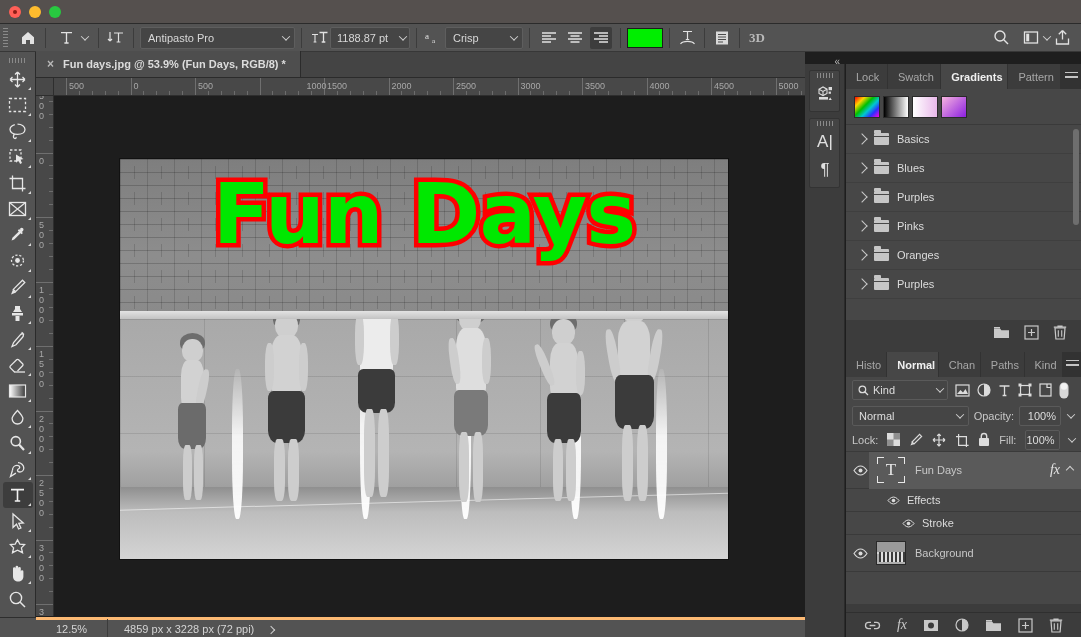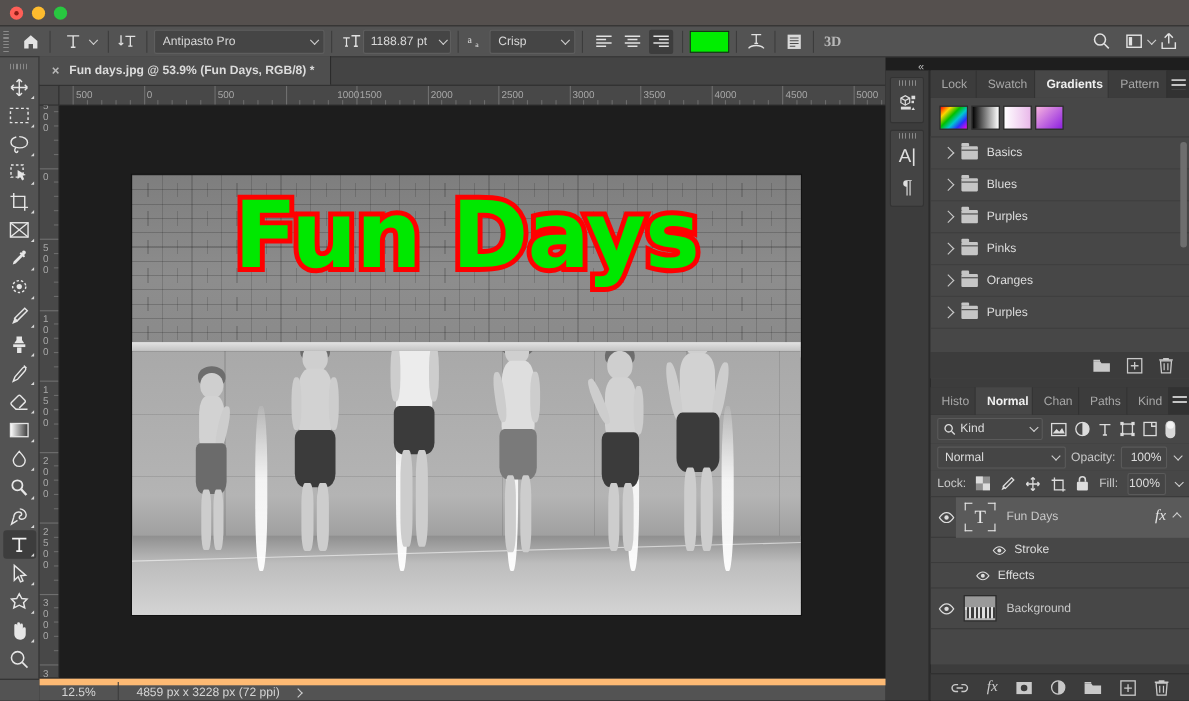--- a/index.html
+++ b/index.html
@@ -242,21 +242,21 @@
     background:repeating-linear-gradient(to right,#3c3c3c 0 2px,#e0e0e0 2px 4px);}
   .fx-label { margin-left:auto; display:flex; align-items:center; gap:7px; padding-right:8px; }
   .sub-row { height:23px; display:flex; align-items:center; gap:7px; color:#dcdcdc; font-size:11px;
              border-bottom:1px solid #3a3a3a; background:#474747;}
   .lpanel-footer { position:absolute; left:0; bottom:0; width:235px; height:25px; background:#3c3c3c;
                    display:flex; align-items:center; justify-content:center; gap:16px; border-top:1px solid #2f2f2f; }
 
   
   .statusbar {
     position:absolute; left:36px; bottom:0; width:769px; height:20px;
-    background:#535353; border-top:6px solid #fdba74; display:flex; align-items:center;
+    background:#535353; border-top:3px solid #fdba74; display:flex; align-items:center;
     font-size:11px; color:#d4d4d4;
   }
   .st-zoom { width:72px; text-align:center; border-right:1px solid #3c3c3c; height:20px; line-height:20px; }
   .st-info { padding-left:16px; display:flex; align-items:flex-end; gap:14px; }
   .st-arrow::after{content:"";display:inline-block;width:5px;height:5px;border-right:1.3px solid #cfcfcf;border-top:1.3px solid #cfcfcf;transform:rotate(45deg);}
   .sb-corner{position:absolute;left:0;bottom:0;width:36px;height:20px;background:#535353;border-top:1px solid #2e2e2e;}
 
   svg { display:block; }
 </style>
 </head>
@@ -1056,40 +1056,40 @@
             T
           </div>
           <span>Fun Days</span>
           <div class="fx-label">
             <span style="font-family:'Liberation Serif',serif;font-style:italic;font-size:14px;color:#e4e4e4;">fx</span>
             <span style="transform:rotate(-135deg);display:inline-block;width:6px;height:6px;border-right:1.3px solid #cfcfcf;border-bottom:1.3px solid #cfcfcf;"></span>
           </div>
         </div>
       </div>
 
+      <div class="sub-row" style="padding-left:41px;">
+        <span>
+          <svg width="13" height="9" viewBox="0 0 13 9">
+              <path d="M6.5 1C9.5 1 12 4.5 12 4.5S9.5 8 6.5 8 1 4.5 1 4.5 3.5 1 6.5 1z" fill="none" stroke="#dcdcdc" stroke-width="1"></path>
+              <circle cx="6.5" cy="4.5" r="1.8" fill="#dcdcdc"></circle>
+            </svg>
+        </span>
+        <span>Effects</span>
+      </div>
+
       <div class="sub-row" style="padding-left:56px;">
         <span>
           <svg width="13" height="9" viewBox="0 0 13 9">
               <path d="M6.5 1C9.5 1 12 4.5 12 4.5S9.5 8 6.5 8 1 4.5 1 4.5 3.5 1 6.5 1z" fill="none" stroke="#dcdcdc" stroke-width="1"></path>
               <circle cx="6.5" cy="4.5" r="1.8" fill="#dcdcdc"></circle>
             </svg>
         </span>
         <span>Stroke</span>
       </div>
 
-      <div class="sub-row" style="padding-left:41px;">
-        <span>
-          <svg width="13" height="9" viewBox="0 0 13 9">
-              <path d="M6.5 1C9.5 1 12 4.5 12 4.5S9.5 8 6.5 8 1 4.5 1 4.5 3.5 1 6.5 1z" fill="none" stroke="#dcdcdc" stroke-width="1"></path>
-              <circle cx="6.5" cy="4.5" r="1.8" fill="#dcdcdc"></circle>
-            </svg>
-        </span>
-        <span>Effects</span>
-      </div>
-
       <div class="layer">
         <div class="eye">
           <svg width="15" height="11" viewBox="0 0 15 11">
               <path d="M7.5 1C11 1 14 5.5 14 5.5S11 10 7.5 10 1 5.5 1 5.5 4 1 7.5 1z" fill="none" stroke="#dcdcdc" stroke-width="1.1"></path>
               <circle cx="7.5" cy="5.5" r="2" fill="#dcdcdc"></circle>
             </svg>
         </div>
         <div class="layer-body">
           <div class="thumb-img"></div>
           <span>Background</span>

